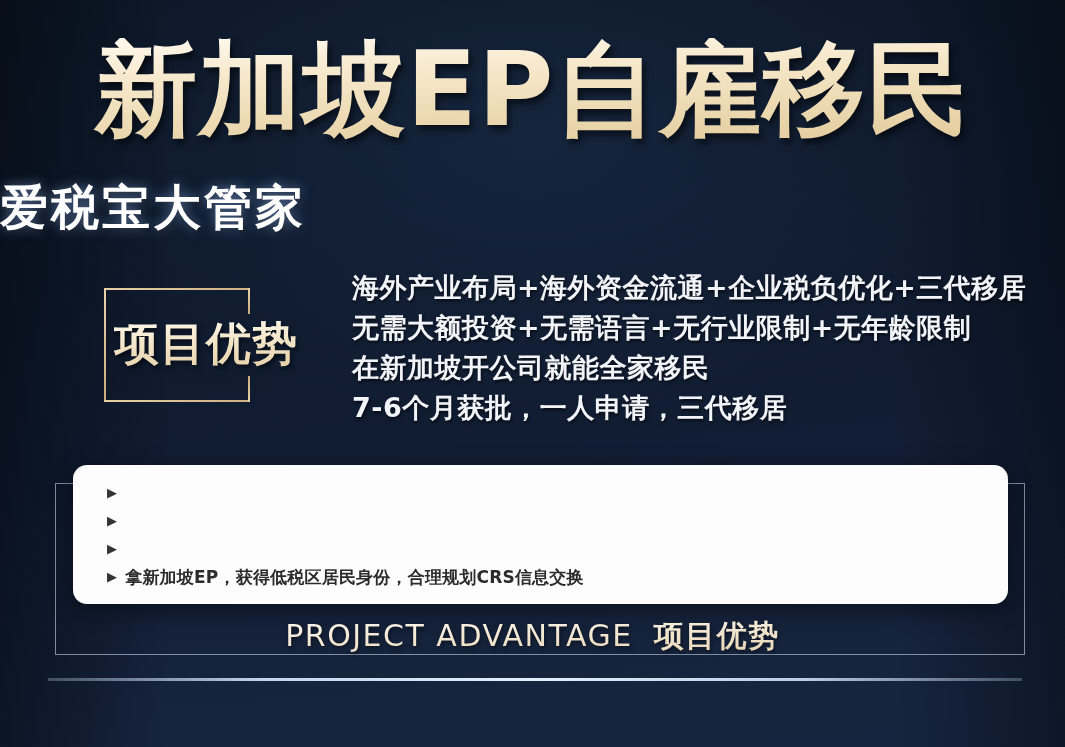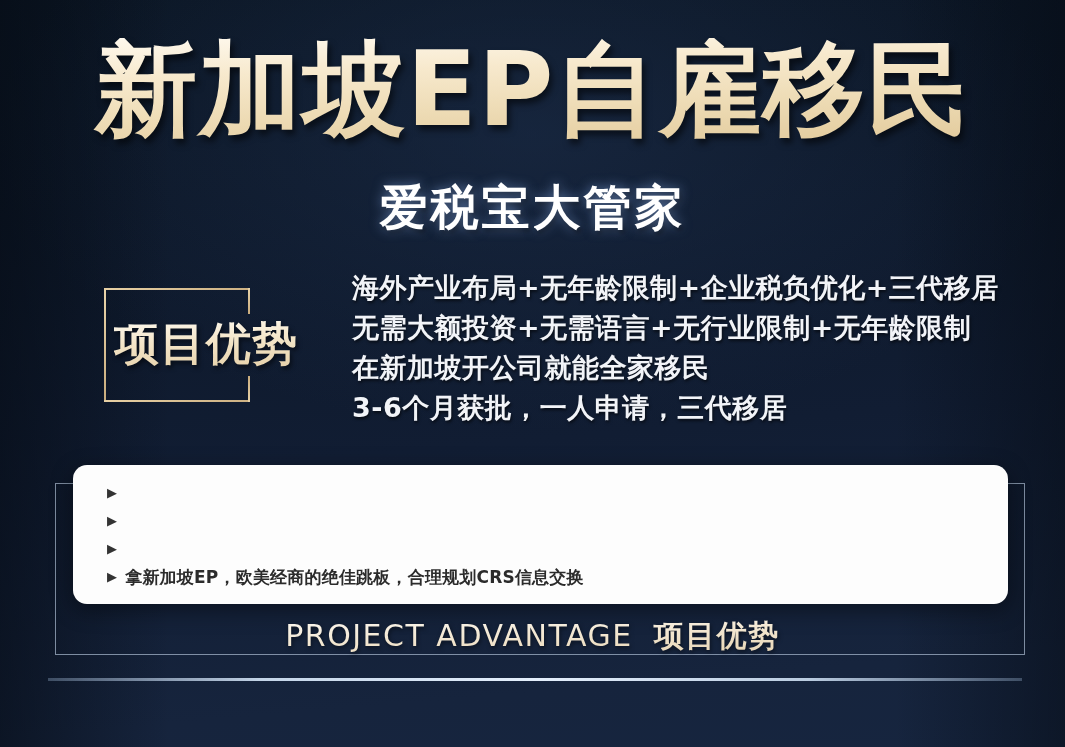--- a/index.html
+++ b/index.html
@@ -45,21 +45,20 @@
     background-clip:text;
     color:transparent;
     -webkit-text-fill-color:transparent;
     filter:drop-shadow(3px 5px 3px rgba(0,0,0,0.55));
     z-index:3;
   }
 
   .subhead {
     position:absolute;
     top:176px; left:0; width:100%;
-    text-align:center;
     font-size:48px;
     font-weight:bold;
     letter-spacing:3px;
     white-space:nowrap;
     font-family:"DejaVu Sans","Liberation Sans",sans-serif;
     color:#ffffff;
     text-shadow:0 0 12px rgba(150,190,255,0.55), 2px 3px 4px rgba(0,0,0,0.6);
     z-index:3;
   }
 
@@ -206,41 +205,41 @@
   <div class="badge-wrap">
     <span class="badge-frame-l"></span>
     <span class="badge-frame-t"></span>
     <span class="badge-frame-b"></span>
     <span class="badge-frame-rt"></span>
     <span class="badge-frame-rb"></span>
     <span class="badge-text">项目优势</span>
   </div>
 
   <div class="features">
-    <div class="feature-line">海外产业布局+无年龄限制+企业税负优化+三代移居</div>
+    <div class="feature-line">海外产业布局+海外资金流通+企业税负优化+三代移居</div>
     <div class="feature-line">无需大额投资+无需语言+无行业限制+无年龄限制</div>
     <div class="feature-line">在新加坡开公司就能全家移民</div>
-    <div class="feature-line">3-6个月获批，一人申请，三代移居</div>
+    <div class="feature-line">7-6个月获批，一人申请，三代移居</div>
   </div>
 
   <div class="outline-frame"></div>
 
   <div class="card">
     <div class="bullet">
       <span class="tri">▶</span>
     </div>
     <div class="bullet">
       <span class="tri">▶</span>
     </div>
     <div class="bullet">
       <span class="tri">▶</span>
     </div>
     <div class="bullet">
       <span class="tri">▶</span>
-      <span>拿新加坡EP，欧美经商的绝佳跳板，合理规划CRS信息交换</span>
+      <span>拿新加坡EP，获得低税区居民身份，合理规划CRS信息交换</span>
     </div>
   </div>
 
   <div class="footer-caption">
     <span>PROJECT ADVANTAGE</span>
     <span class="cn">项目优势</span>
   </div>
 
   <div class="bottom-rule"></div>
 

